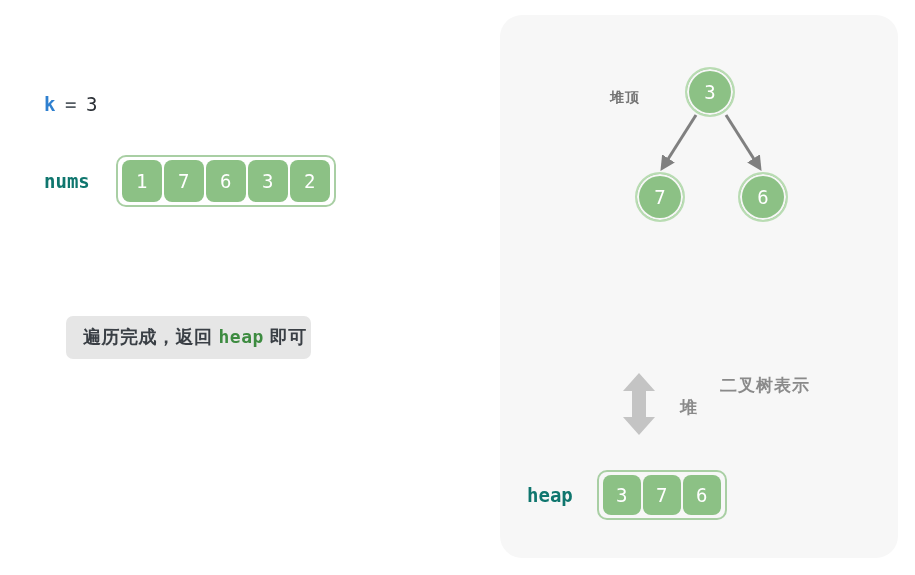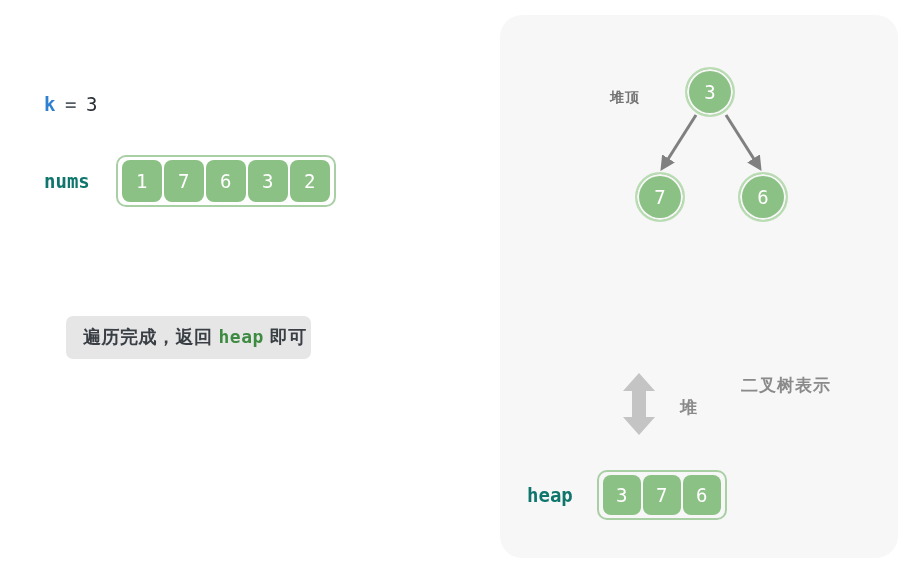--- a/index.html
+++ b/index.html
@@ -170,21 +170,21 @@
   #heap-word {
     position: absolute;
     left: 180px;
     top: 36px;
     color: #8a8a8a;
     font-size: 17px;
     font-weight: bold;
   }
   #representation-labels {
     position: absolute;
-    left: 241px;
+    left: 220px;
     top: 8px;
     color: #8a8a8a;
     font-size: 17px;
     font-weight: bold;
     letter-spacing: 1px;
     line-height: 35px;
     text-align: center;
   }
 
   

